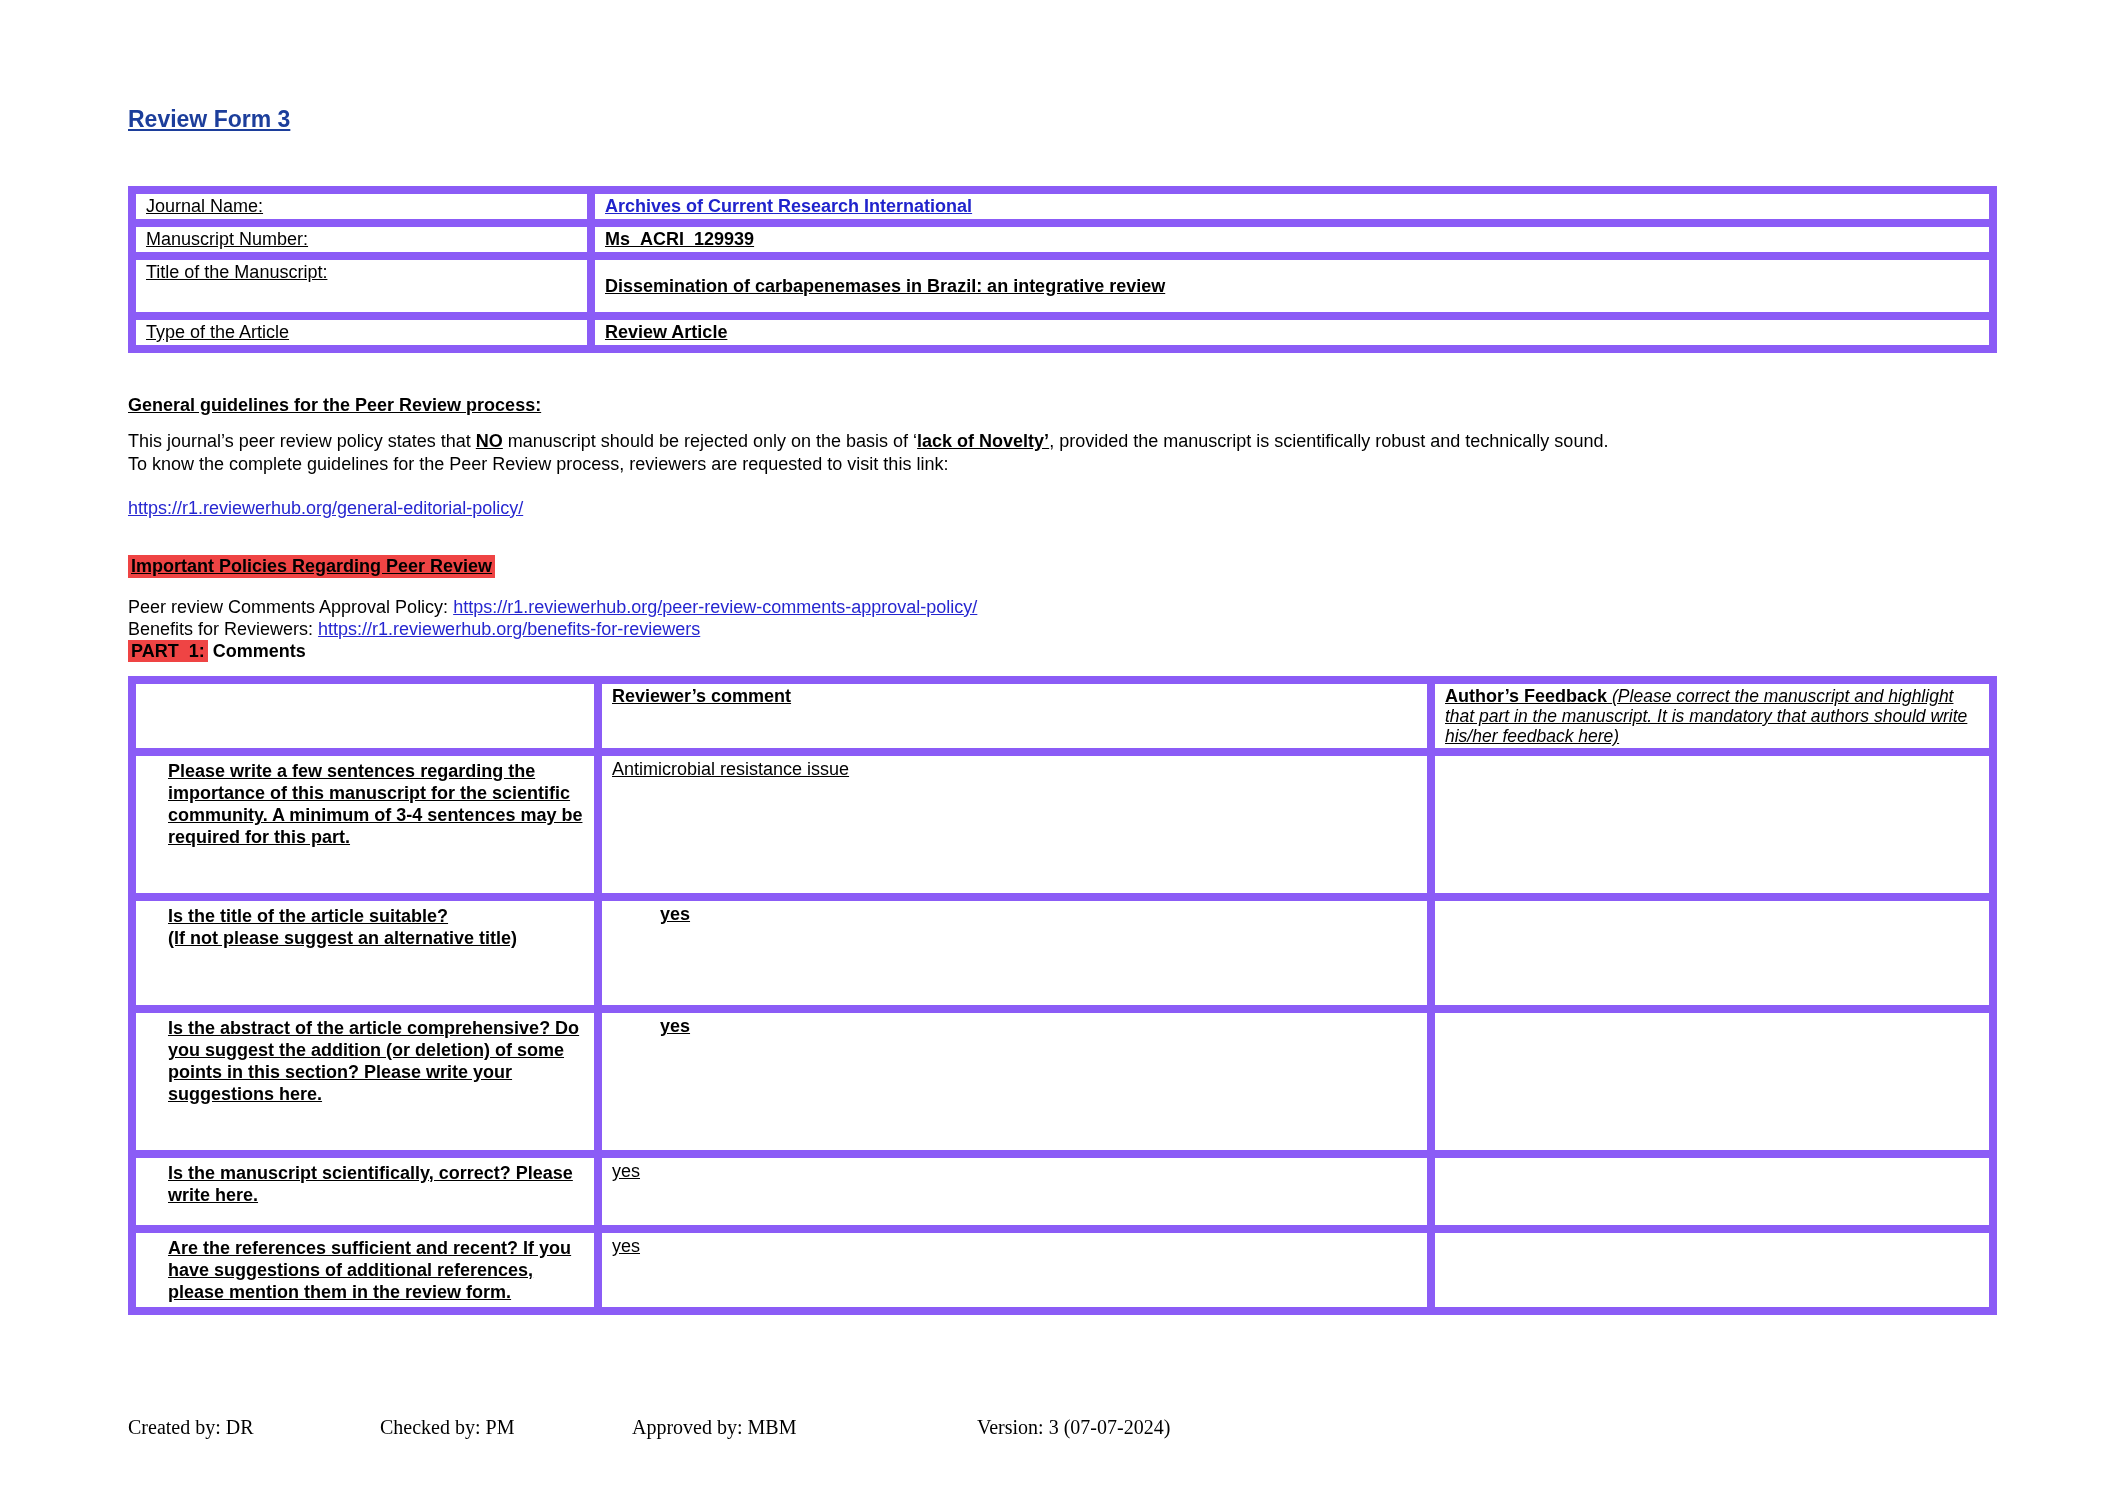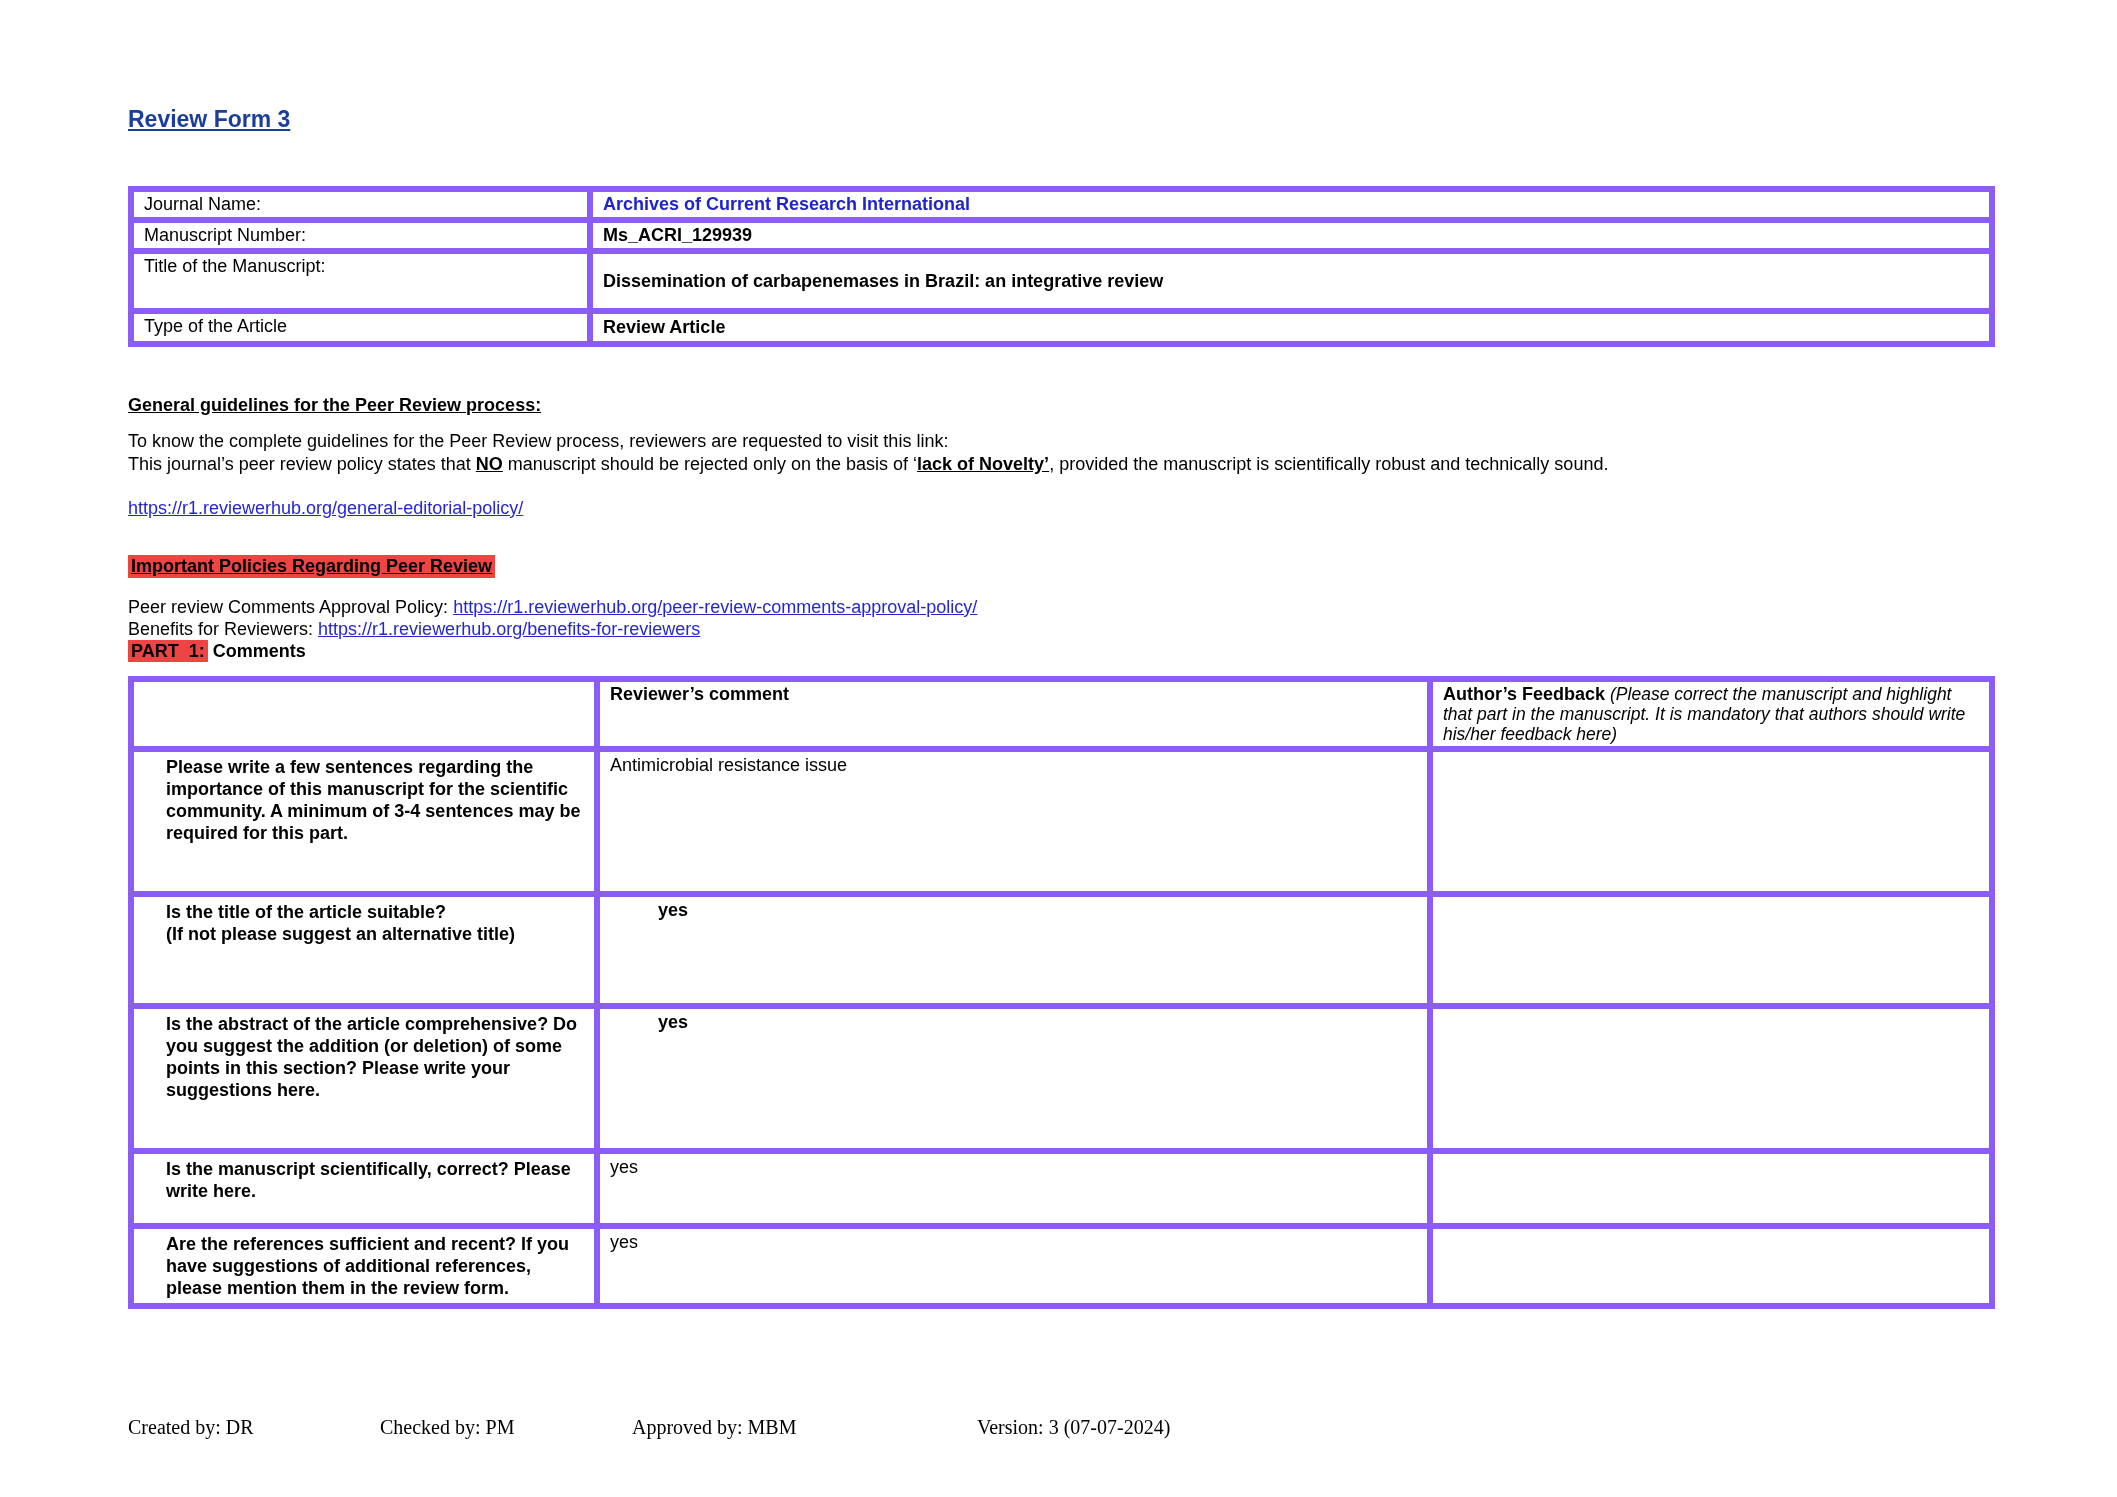--- a/index.html
+++ b/index.html
@@ -6,22 +6,22 @@
   #page{position:relative;width:2117px;height:1497px;background:#ffffff;
         font-family:"Liberation Sans", sans-serif;color:#000;overflow:hidden;}
   .abs{position:absolute;}
 
   
   .page-title{left:128px;top:106px;font-size:23px;font-weight:bold;
               color:#1C3E9B;text-decoration:underline;}
 
   
   table{border-collapse:collapse;table-layout:fixed;}
-  td{border:6px solid #8b5cf6;vertical-align:top;font-size:18px;
-     padding:2px 10px;overflow:hidden;}
+  td{border:8px solid #8b5cf6;vertical-align:top;font-size:18px;
+     padding:2px 10px;overflow:hidden;text-decoration:underline;}
   #info-table{left:128px;top:186px;}
   #info-table td.lbl{font-weight:normal;}
   #info-table td.val{font-weight:bold;}
   #info-table td.vmid{vertical-align:middle;}
   .journal-blue{color:#2023CC;}
 
   
   .sec-head{font-size:18px;font-weight:bold;text-decoration:underline;}
   .bodyline{font-size:18px;line-height:23px;white-space:nowrap;}
   .u{text-decoration:underline;}
@@ -80,22 +80,22 @@
     <tr class="h33">
       <td class="lbl">Type of the Article</td>
       <td class="val vmid">Review Article</td>
     </tr>
   </tbody>
     </table>
 
   <div class="abs sec-head" style="left:128px;top:395px;">General guidelines for the Peer Review process:</div>
 
   <div class="abs" style="left:128px;top:430px;">
+    <div class="bodyline"><span>This journal’s peer review policy states that </span><span class="b u">NO</span><span> manuscript should be rejected only on the basis of ‘</span><span class="b u">lack of Novelty’</span><span>, provided the manuscript is scientifically robust and technically sound.</span></div>
     <div class="bodyline">To know the complete guidelines for the Peer Review process, reviewers are requested to visit this link:</div>
-    <div class="bodyline"><span>This journal’s peer review policy states that </span><span class="b u">NO</span><span> manuscript should be rejected only on the basis of ‘</span><span class="b u">lack of Novelty’</span><span>, provided the manuscript is scientifically robust and technically sound.</span></div>
   </div>
 
   <a class="abs link" style="left:128px;top:498px;">https://r1.reviewerhub.org/general-editorial-policy/</a>
 
   <div class="abs sec-head hl" style="left:128px;top:555px;">Important Policies Regarding Peer Review</div>
 
   <div id="policy-lines" class="abs" style="left:128px;top:596px;">
     <div><span>Peer review Comments Approval Policy: </span><a class="link">https://r1.reviewerhub.org/peer-review-comments-approval-policy/</a></div>
     <div><span>Benefits for Reviewers: </span><a class="link">https://r1.reviewerhub.org/benefits-for-reviewers</a></div>
     <div><span class="b hl pre">PART  1:</span><span class="b pre"> Comments</span></div>

